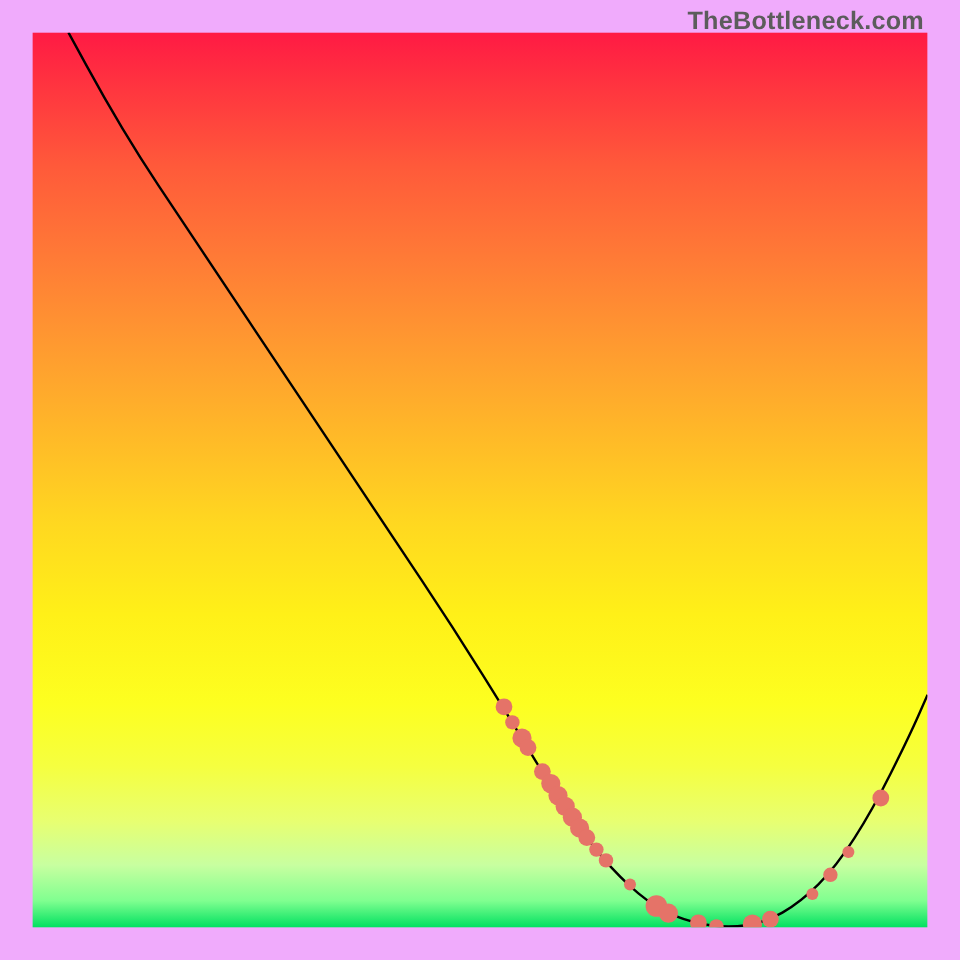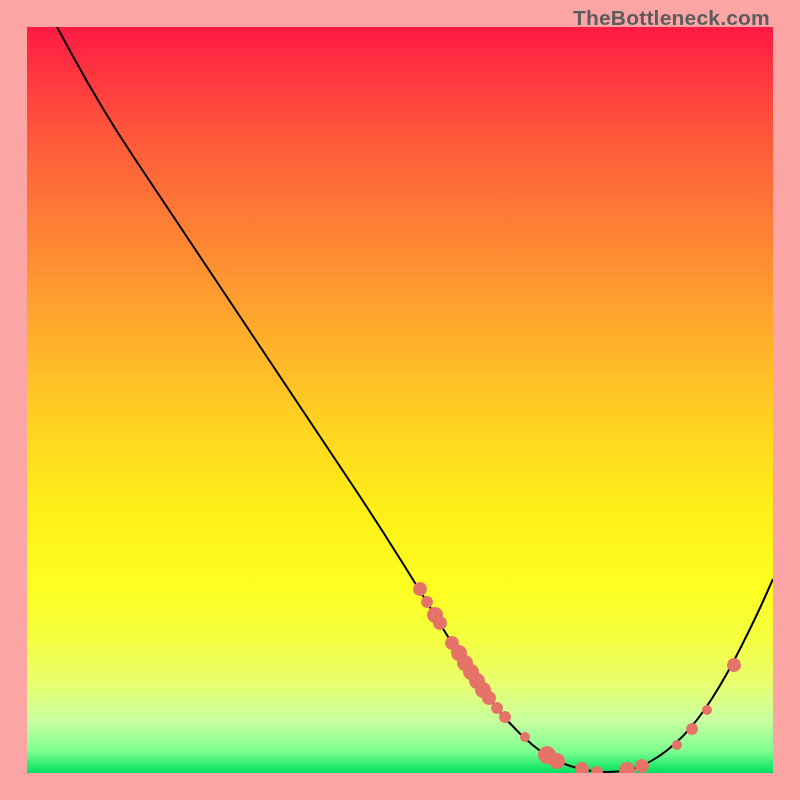--- a/index.html
+++ b/index.html
@@ -1,17 +1,17 @@
 <!DOCTYPE html>
 <html><head>
 <meta charset="utf-8">
 <style>
   * { margin: 0; padding: 0; box-sizing: border-box; }
   html, body { width: 800px; height: 800px; background: #000; overflow: hidden; }
-  .container { position: relative; width: 800px; height: 800px; background: #fca5a5; }
+  .container { position: relative; width: 800px; height: 800px; background: #f0abfc; }
   .plot-area {
     position: absolute;
     left: 27px;
     top: 27px;
     width: 746px;
     height: 746px;
     overflow: hidden;
   }
   .gradient-bg {
     position: absolute;

